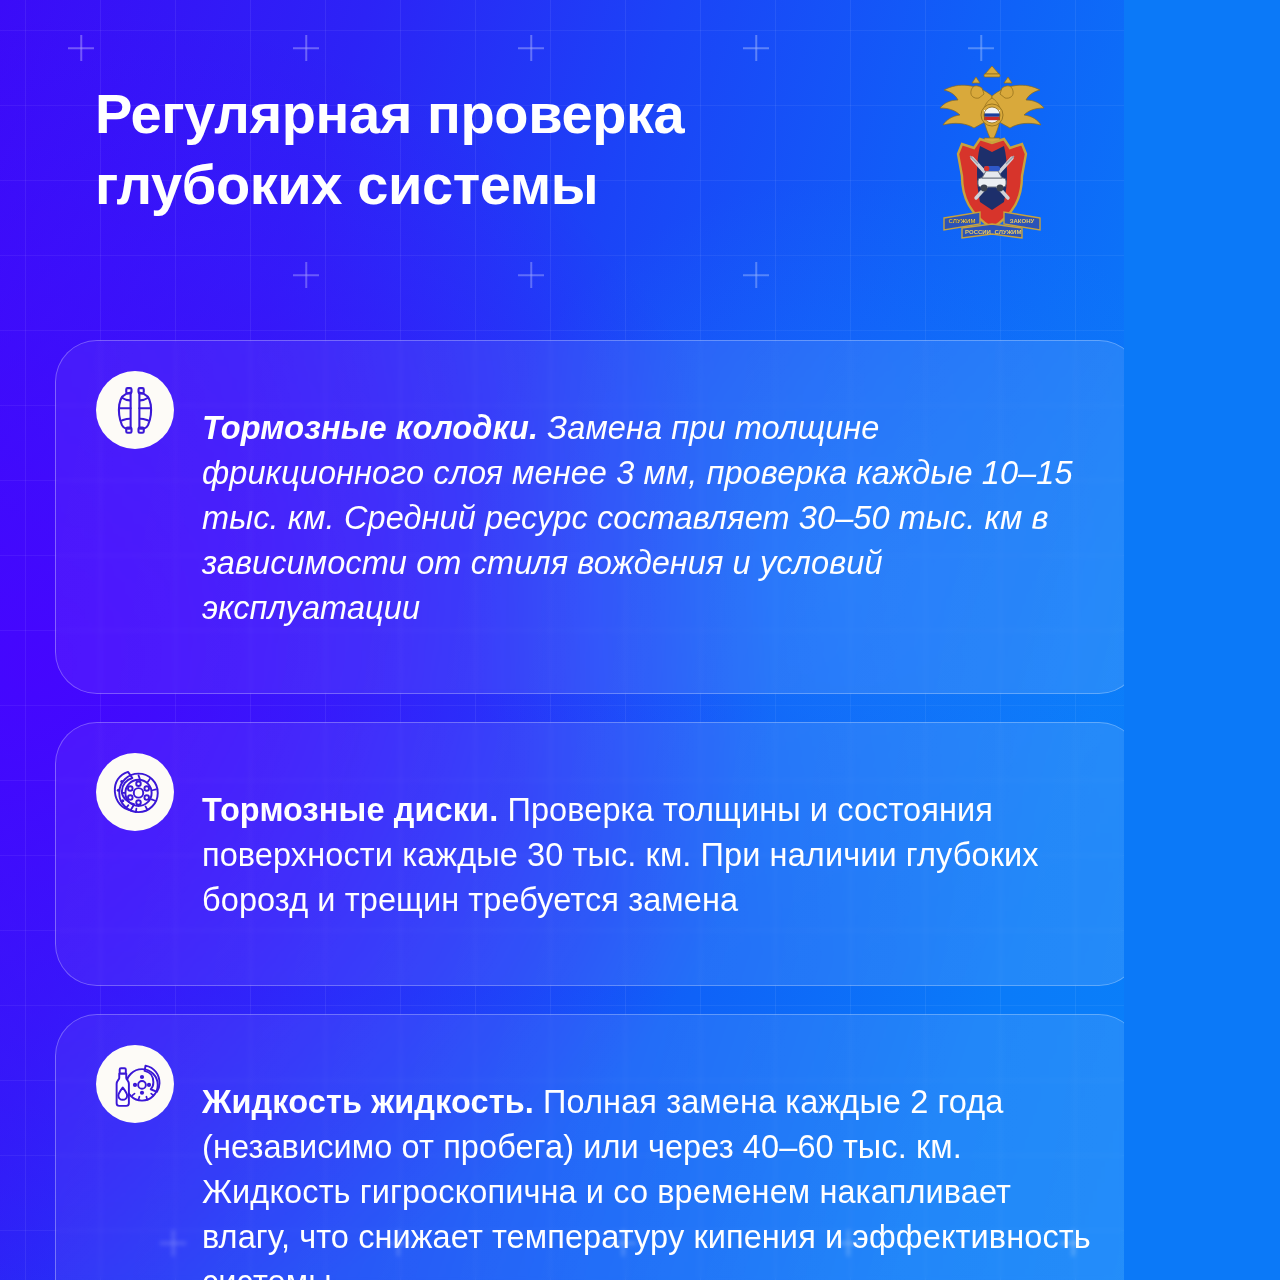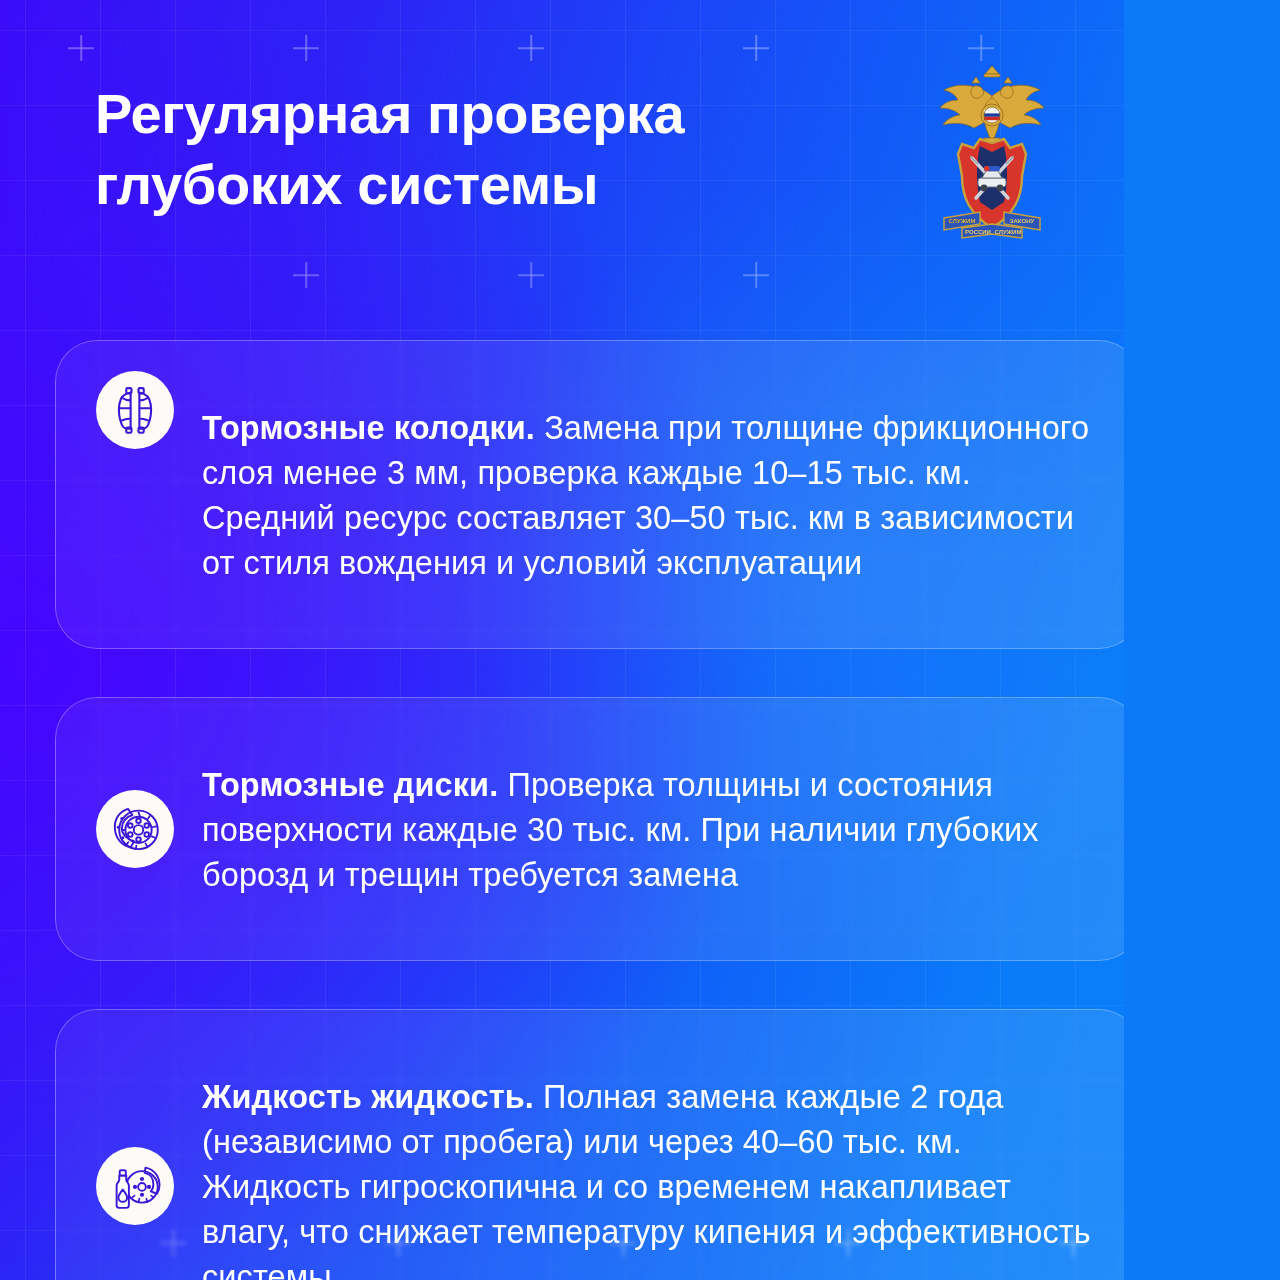--- a/index.html
+++ b/index.html
@@ -95,22 +95,22 @@
     position: relative;
     box-sizing: border-box;
     border-radius: 42px;
     border: 1.5px solid rgba(255,255,255,0.28);
     background: linear-gradient(100deg, rgba(255,255,255,0.055) 0%, rgba(255,255,255,0.11) 100%);
     display: flex;
     align-items: flex-start;
     padding: 26px 34px 30px 40px;
     backdrop-filter: blur(2px);
   }
-  .card + .card { margin-top: 48px; align-items: center; }
-  #card-1 { min-height: 242px; }
+  .card + .card { margin-top: 28px; }
+  #card-1 { min-height: 242px; font-style: italic; }
   #card-2 { min-height: 200px; }
   #card-3 { min-height: 250px; }
 
   .icon-badge {
     flex: 0 0 auto;
     width: 78px;
     height: 78px;
     margin-top: 4px;
     margin-right: 28px;
     border-radius: 50%;

